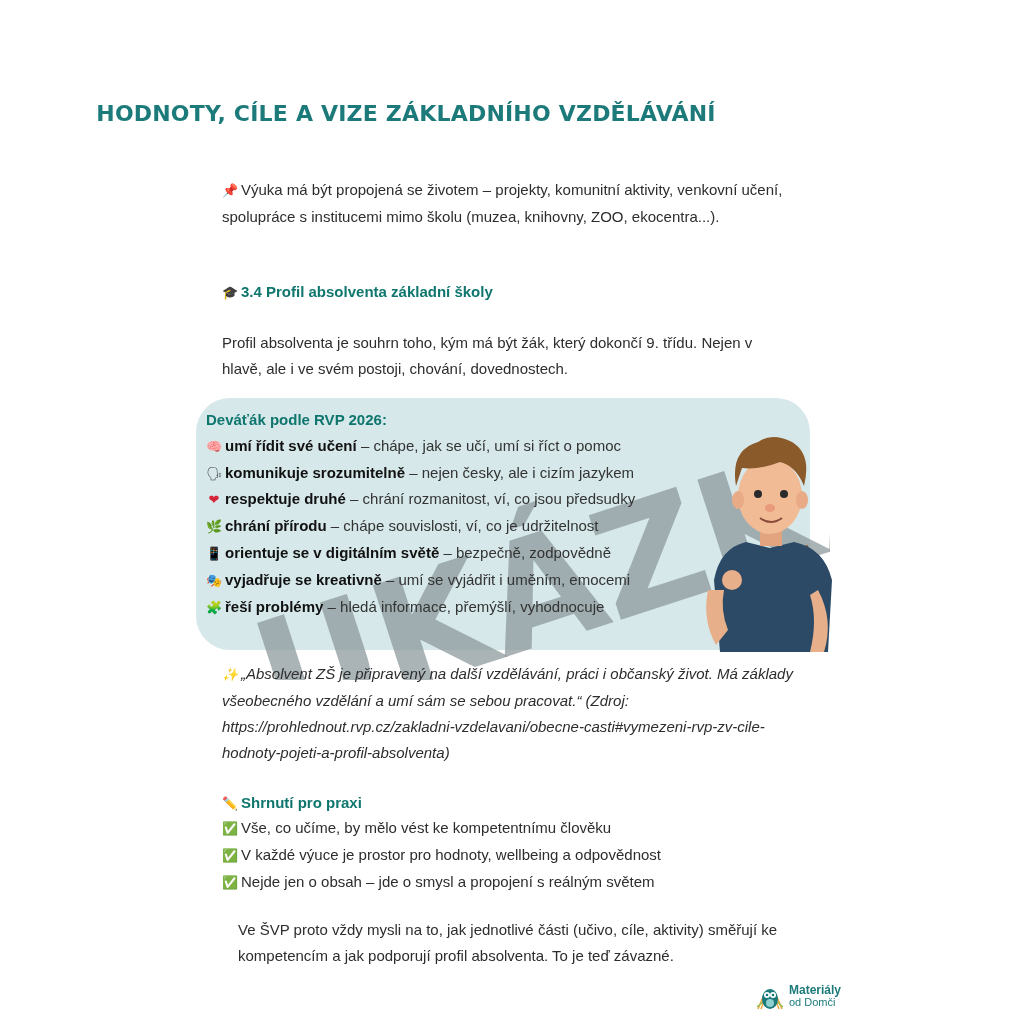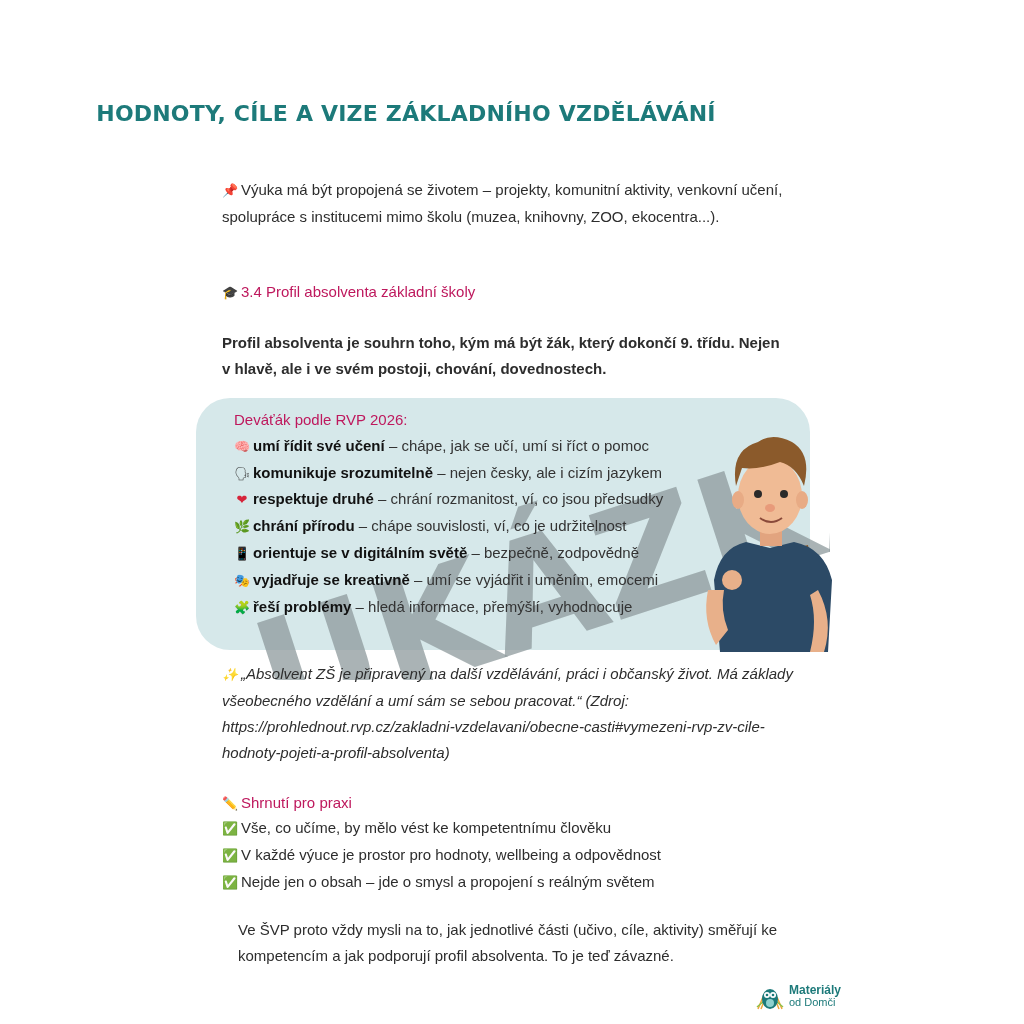--- a/index.html
+++ b/index.html
@@ -3,24 +3,24 @@
 <meta charset="utf-8">
 <style>
   html, body { margin: 0; padding: 0; background: #ffffff; }
   body { width: 1024px; height: 1024px; position: relative; overflow: hidden;
          font-family: "Liberation Sans", "DejaVu Sans", sans-serif; color: #2a2a2a; }
   .title { position: absolute; left: 0; width: 812px; top: 101px; text-align: center;
            font-family: "DejaVu Sans", sans-serif; font-weight: bold; font-size: 22px;
            color: #1d7a7a; letter-spacing: 0.2px; }
   .p { position: absolute; left: 222px; width: 590px; font-size: 15px; line-height: 26px; color: #2d2d2d; }
   .emoji { display: inline-block; width: 16px; margin-right: 3px; text-align: center; font-size: 13px; }
-  .h { font-weight: normal; color: #be185d; }
+  .h { font-weight: bold; color: #0f766e; }
   .box { position: absolute; left: 196px; top: 398px; width: 614px; height: 252px;
          background: #d6e8ea; border-radius: 34px; }
-  .box-lines { position: absolute; left: 234px; top: 407px; width: 480px; font-size: 15px; line-height: 25.8px; color: #333; }
+  .box-lines { position: absolute; left: 206px; top: 407px; width: 480px; font-size: 15px; line-height: 25.8px; color: #333; }
   .box-lines .row { white-space: nowrap; }
   .box-lines b { color: #111; }
   .watermark { position: absolute; left: 190px; top: 340px; width: 640px; height: 340px; pointer-events: none; }
   .boy { position: absolute; left: 700px; top: 430px; width: 140px; height: 222px; }
   .quote { font-style: italic; }
   .logo { position: absolute; left: 755px; top: 983px; width: 110px; height: 28px; }
   .logo-text { position: absolute; left: 789px; top: 984px; font-size: 11px; line-height: 12px; color: #1d7a7a; }
   .logo-text .l1 { font-weight: bold; font-size: 12px; text-align: right; }
 </style>
 </head>
@@ -29,21 +29,21 @@
 <div class="title">HODNOTY, CÍLE A VIZE ZÁKLADNÍHO VZDĚLÁVÁNÍ</div>
 
 <div class="p" style="top:177px;">
   <span class="emoji" style="color:#d9322e;">📌</span><span>Výuka má být propojená se životem – projekty, komunitní aktivity, venkovní učení, spolupráce s institucemi mimo školu (muzea, knihovny, ZOO, ekocentra...).</span>
 </div>
 
 <div class="p h" style="top:279px;">
   <span class="emoji">🎓</span><span>3.4 Profil absolventa základní školy</span>
 </div>
 
-<div class="p" style="top:330px; width:560px;font-weight:bold;">Profil absolventa je souhrn toho, kým má být žák, který dokončí 9. třídu. Nejen v hlavě, ale i ve svém postoji, chování, dovednostech.</div>
+<div class="p" style="top:330px; width:560px;">Profil absolventa je souhrn toho, kým má být žák, který dokončí 9. třídu. Nejen v hlavě, ale i ve svém postoji, chování, dovednostech.</div>
 
 <div class="box"></div>
 
 <svg class="watermark" viewBox="0 0 640 340">
   <text x="40" y="310" transform="rotate(-18 320 200)" font-family="DejaVu Sans, sans-serif" font-weight="bold" font-size="150" fill="#8e9a9c" fill-opacity="0.75">UKÁZKA</text>
 </svg>
 
 <div class="box-lines">
   <div class="row h">Deváťák podle RVP 2026:</div>
   <div class="row"><span class="emoji">🧠</span><b>umí řídit své učení</b><span> – chápe, jak se učí, umí si říct o pomoc</span></div>

